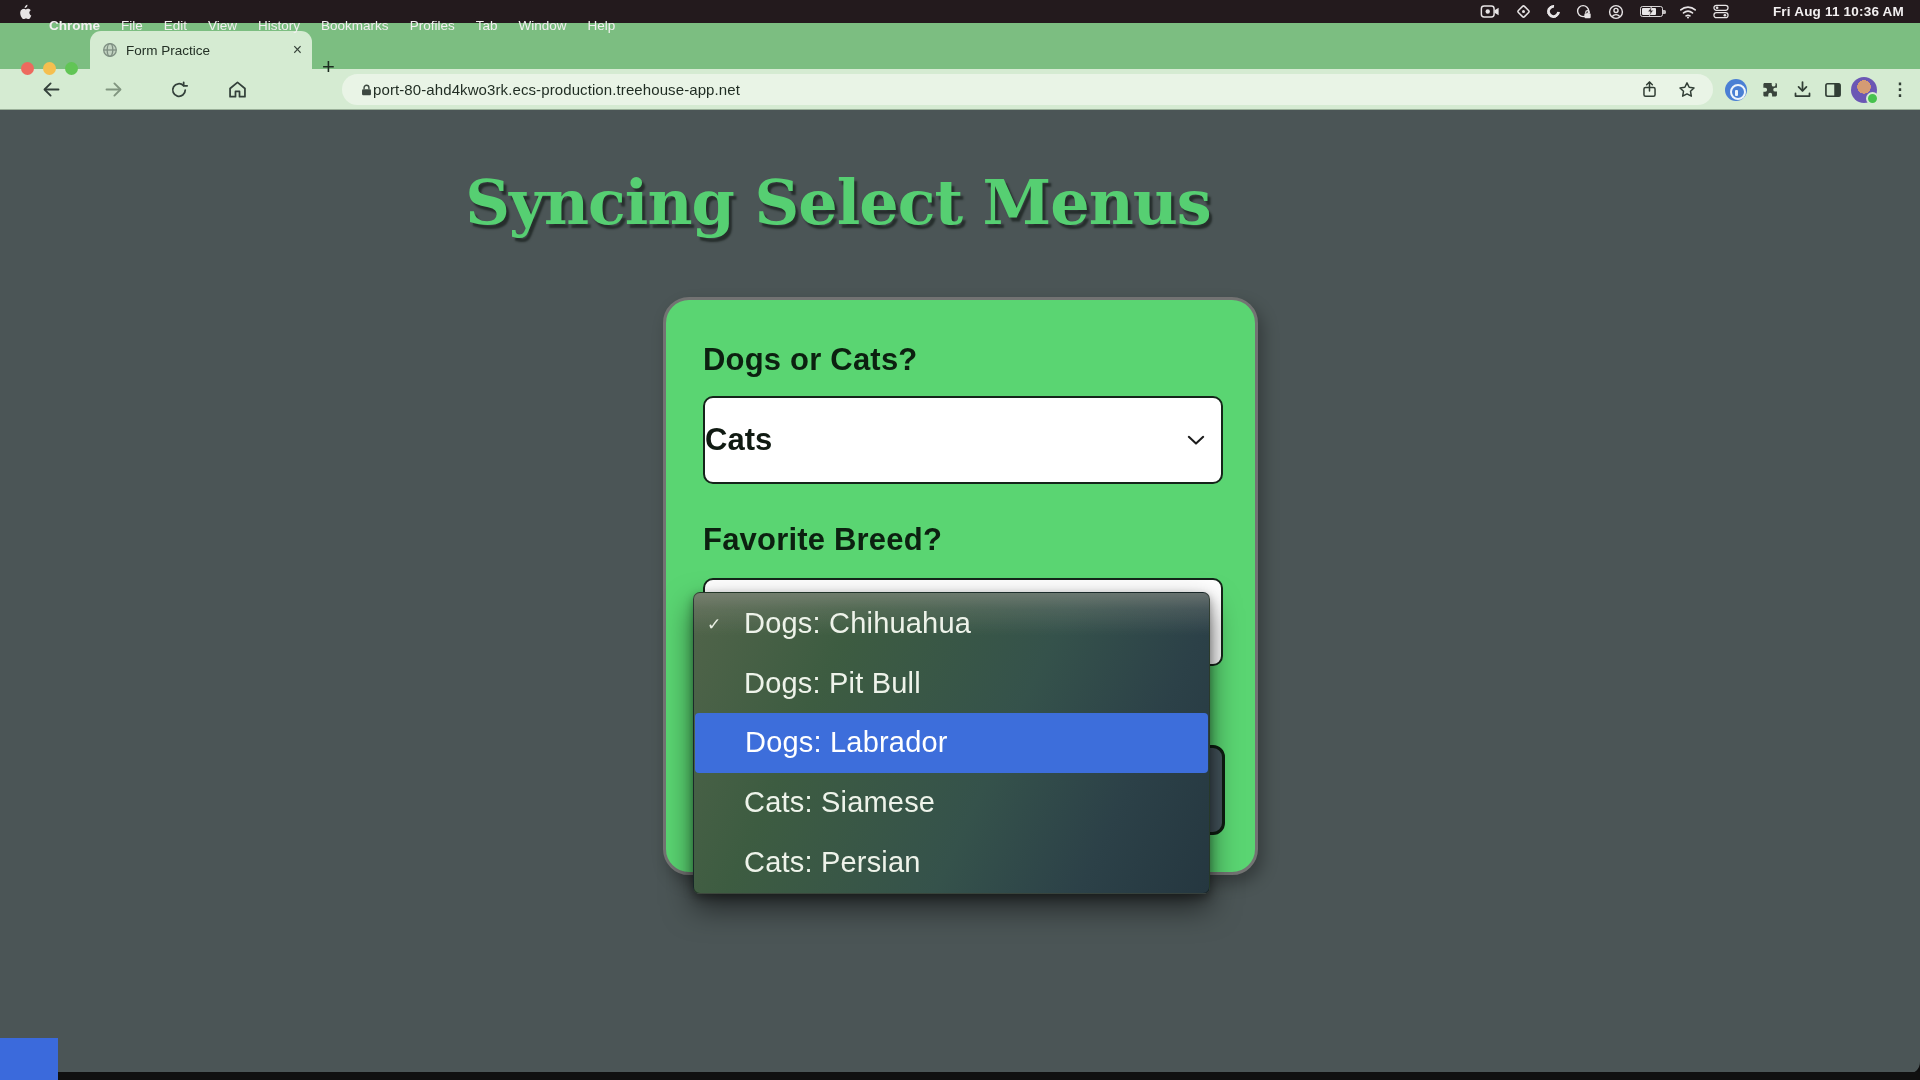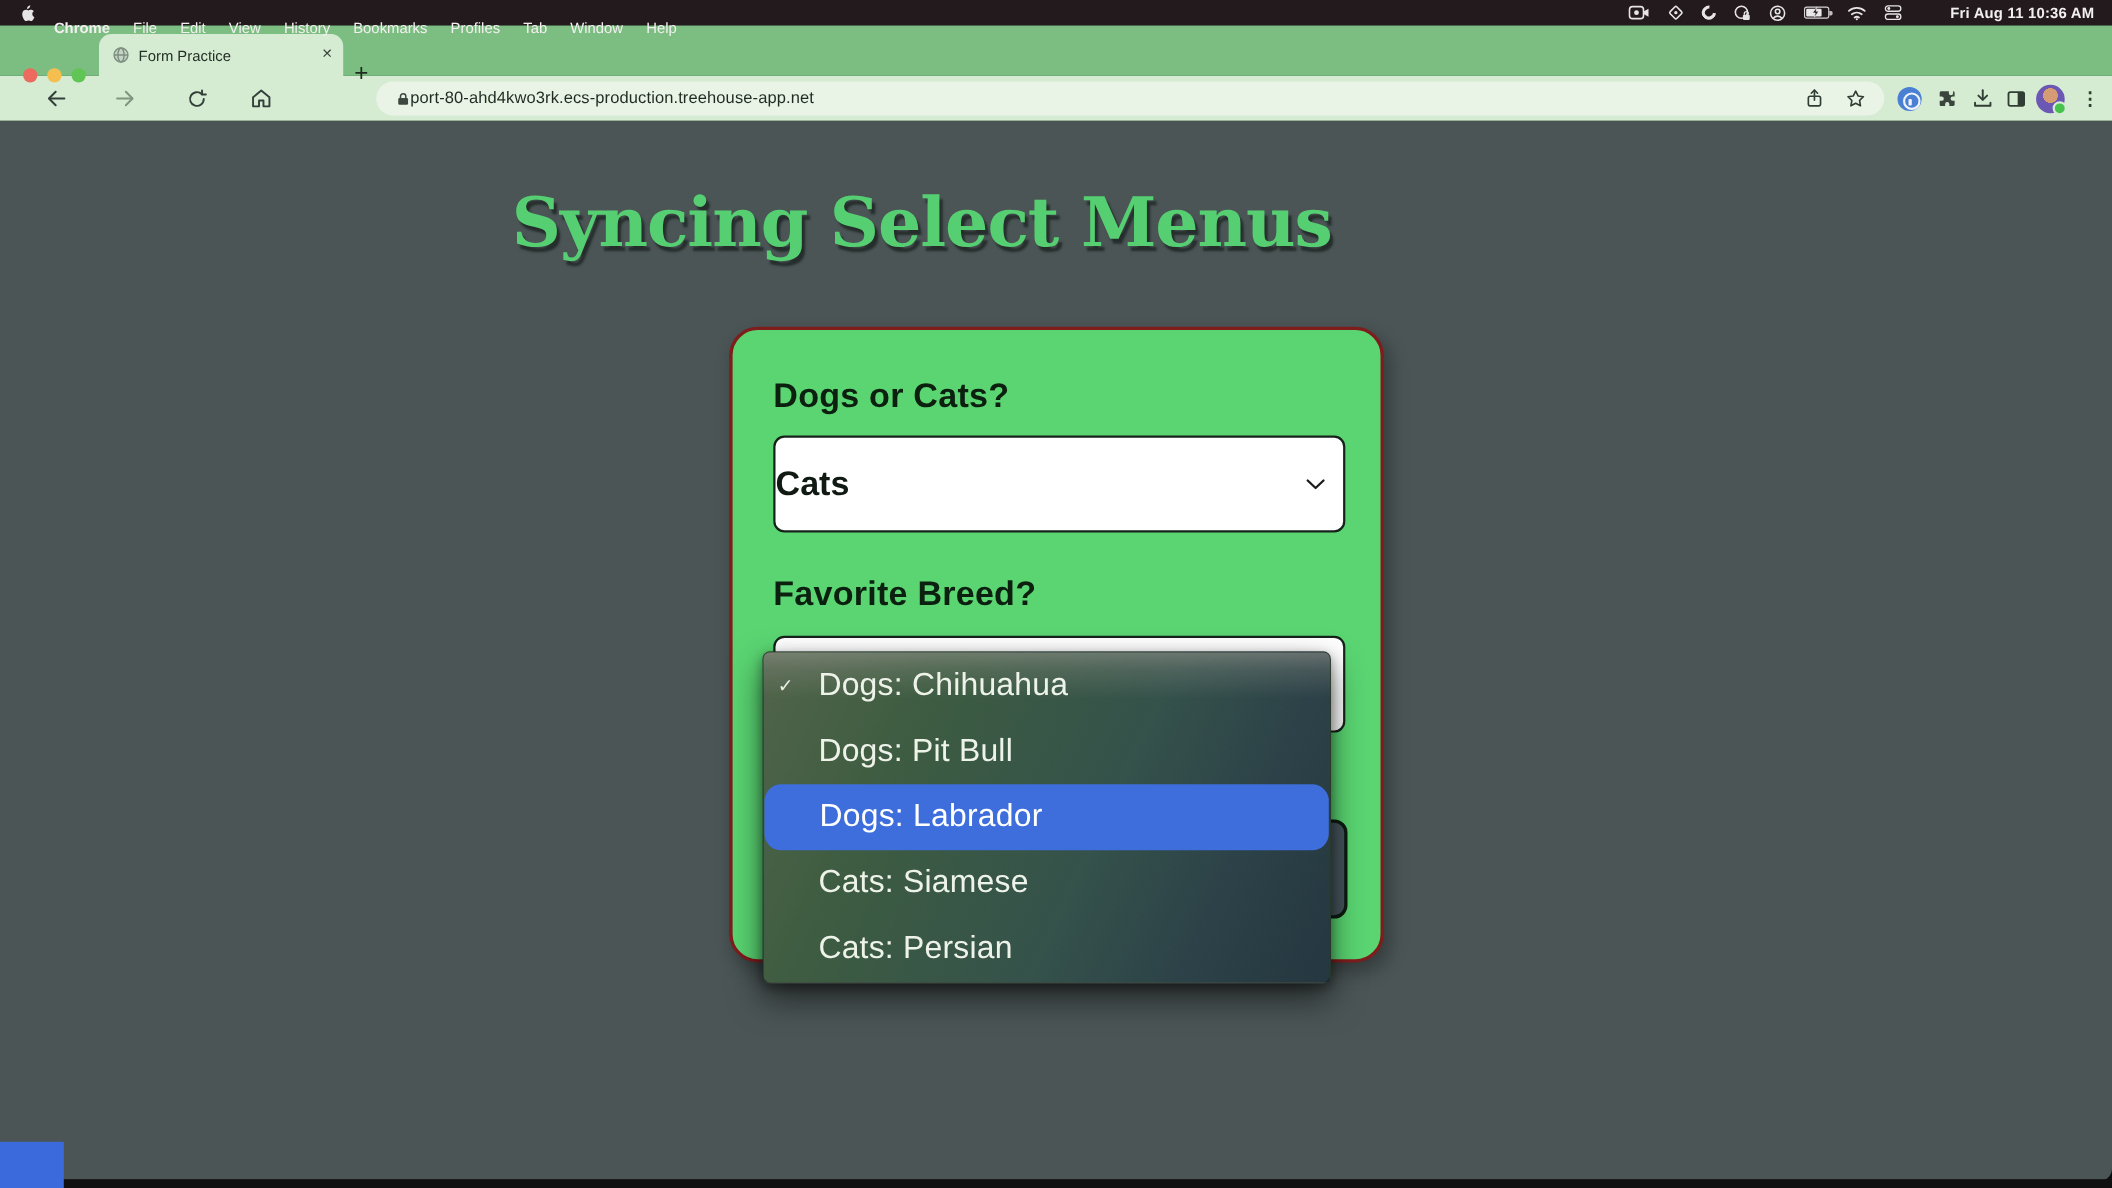--- a/index.html
+++ b/index.html
@@ -49,42 +49,42 @@
   .avatar::after { content:""; position:absolute; right:-2px; bottom:-2px; width:9px; height:9px; border-radius:50%;
                    background:#46c24e; border:2px solid #d5ebd2; }
   .dots { font-size:17px; font-weight:700; color:#313e35; }
   .browser-bottom { position:absolute; left:0; top:110px; width:1920px; height:964px; border-radius:0 0 12px 12px; overflow:hidden; z-index:1; background:#4b5556; }
 
   .page-title { position:absolute; left:0; top:166px; width:1676px; text-align:center; z-index:5;
                 font-family:"DejaVu Serif", serif; font-weight:700; font-size:62px; letter-spacing:-1px;
                 color:#56cf72; text-shadow:3px 4px 2px rgba(14,20,16,.6); }
 
   .card { position:absolute; left:663px; top:297px; width:595px; height:578px; background:#5ad572;
-          border:3px solid #7f1d1d; border-radius:26px; box-shadow:5px 8px 16px rgba(0,0,0,.3); z-index:5; }
+          border:3px solid #737373; border-radius:26px; box-shadow:5px 8px 16px rgba(0,0,0,.3); z-index:5; }
   .q-label { position:absolute; left:37px; font-size:31px; font-weight:800; color:#0c2010; letter-spacing:.2px; }
   .q1 { top:42px; } .q2 { top:222px; }
   .select { position:absolute; left:37px; width:520px; height:88px; background:#ffffff; border:2.5px solid #15241a;
             border-radius:10px; display:flex; align-items:center; }
   .select1 { top:96px; } .select2 { top:278px; }
   .select-value { font-size:31px; font-weight:600; color:#101a12; }
   .select-chev { position:absolute; right:16px; top:50%; transform:translateY(-50%); display:inline-flex; color:#1c1c1c; }
   .submit-sliver { position:absolute; left:37px; top:445px; width:522px; height:90px; background:#44545c;
                    border:3px solid #0e1c11; border-radius:12px; }
 
   
   .dropdown { position:absolute; left:693px; top:592px; width:517px; height:302px; z-index:20;
               border-radius:7px; border:1px solid rgba(15,25,20,.55);
               background:
                 linear-gradient(180deg, rgba(150,150,142,.55) 0px, rgba(150,150,142,.25) 16px, rgba(0,0,0,0) 42px),
                 linear-gradient(115deg, #51644a 0%, #3d5c41 26%, #35524b 58%, #2c4148 80%, #253740 100%);
               box-shadow:0 14px 30px rgba(0,0,0,.55), 0 4px 10px rgba(0,0,0,.35); }
   .dd-options { position:absolute; inset:1px 0; display:flex; flex-direction:column; }
   .dd-row { flex:1; position:relative; display:flex; align-items:center; padding-left:50px;
             font-size:29px; color:#eef3ea; letter-spacing:.2px; }
-  .dd-row.highlight { background:#3d6edb; border-radius:15px; margin:0 1px; color:#ffffff; }
+  .dd-row.highlight { background:#3d6edb; border-radius:4px; margin:0 1px; color:#ffffff; }
   .dd-check { position:absolute; left:13px; top:50%; transform:translateY(-50%); font-size:17px; color:#e9efe4; }
 
   .corner-blue { position:absolute; left:0; top:1038px; width:58px; height:42px; background:#3b6adc; z-index:60; }
   .desk-strip { position:absolute; left:0; top:1072px; width:1920px; height:8px; background:#101010; z-index:55; }
 
   svg { display:block; }
 </style>
 </head>
 <body>
 

